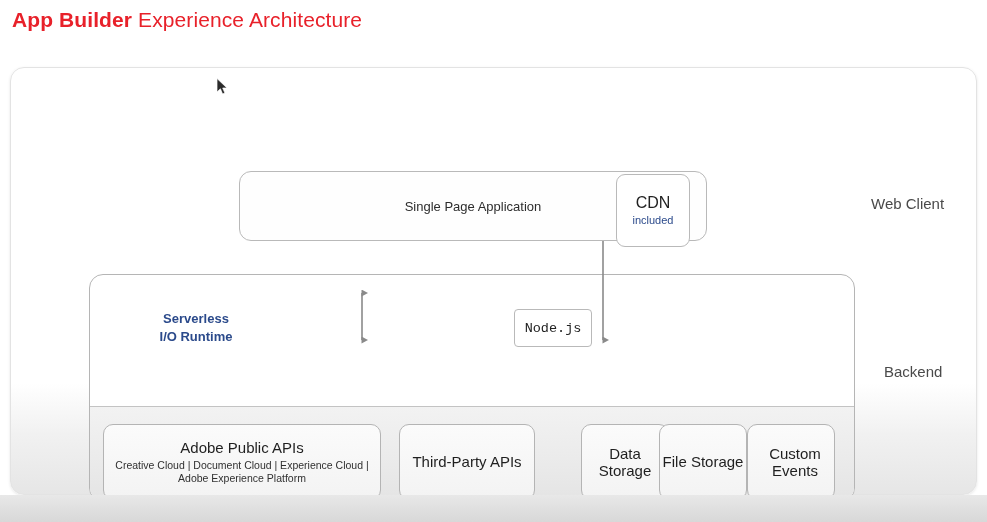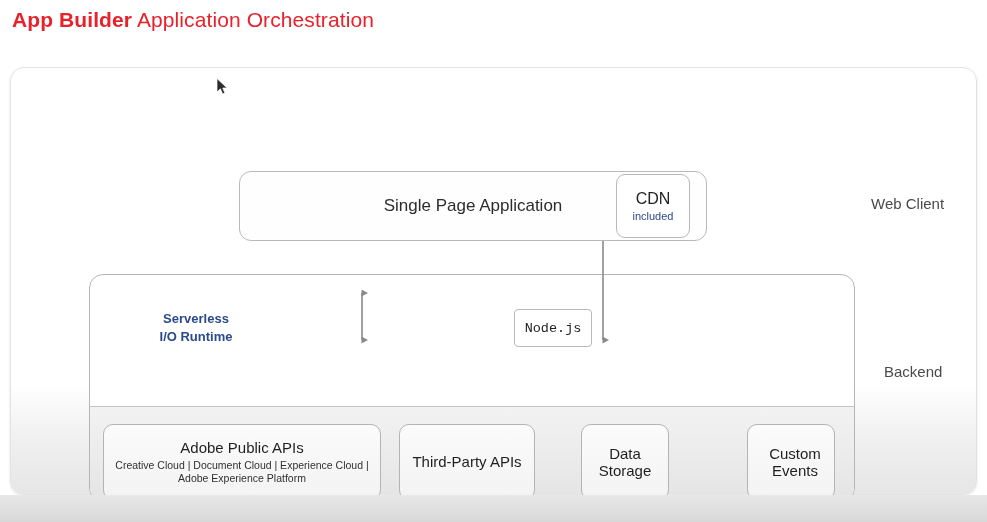--- a/index.html
+++ b/index.html
@@ -72,32 +72,32 @@
   
   .spa-box {
     left: 228px;
     top: 103px;
     width: 468px;
     height: 70px;
     border-radius: 12px;
     background: #fefefe;
   }
   .spa-label {
-    font-size: 17px;
+    font-size: 13px;
     color: #2d2d2d;
     position: absolute;
     left: 0;
     right: 0;
     text-align: center;
   }
   .cdn-box {
     left: 605px;
     top: 106px;
     width: 74px;
-    height: 64px;
+    height: 73px;
     border-radius: 9px;
     flex-direction: column;
     line-height: 1.12;
     background: #ffffff;
   }
   .cdn-title {
     font-size: 16px;
     color: #222222;
   }
   .cdn-sub {
@@ -232,21 +232,21 @@
     left: 216px;
     top: 78px;
     width: 14px;
     height: 18px;
   }
 </style>
 </head>
 <body>
 
 <div class="page-title">
-  <span class="brand">App Builder</span><span class="rest"> Application Orchestration</span>
+  <span class="brand">App Builder</span><span class="rest"> Experience Architecture</span>
 </div>
 
 <div class="diagram-card">
 
   <div class="backend-box">
     <div class="services-band"></div>
   </div>
 
   <svg class="conn" style="left:0; top:0; width:967px; height:428px;" viewBox="0 0 967 428">
     <defs>
@@ -285,20 +285,23 @@
   <div class="svc svc-adobe">
     <span class="svc-title">Adobe Public APIs</span>
     <span class="svc-sub">Creative Cloud | Document Cloud | Experience Cloud | Adobe Experience Platform</span>
   </div>
   <div class="svc svc-thirdparty">
     <span class="svc-title">Third-Party APIs</span>
   </div>
   <div class="svc svc-data">
     <span class="svc-title">Data Storage</span>
   </div>
+  <div class="svc svc-file">
+    <span class="svc-title">File Storage</span>
+  </div>
   <div class="svc svc-custom">
     <span class="svc-title">Custom Events</span>
   </div>
 
   <div class="app-builder-services">App Builder services</div>
 
   <div class="zone-label zone-web-client">Web Client</div>
   <div class="zone-label zone-backend">Backend</div>
 
 </div>

